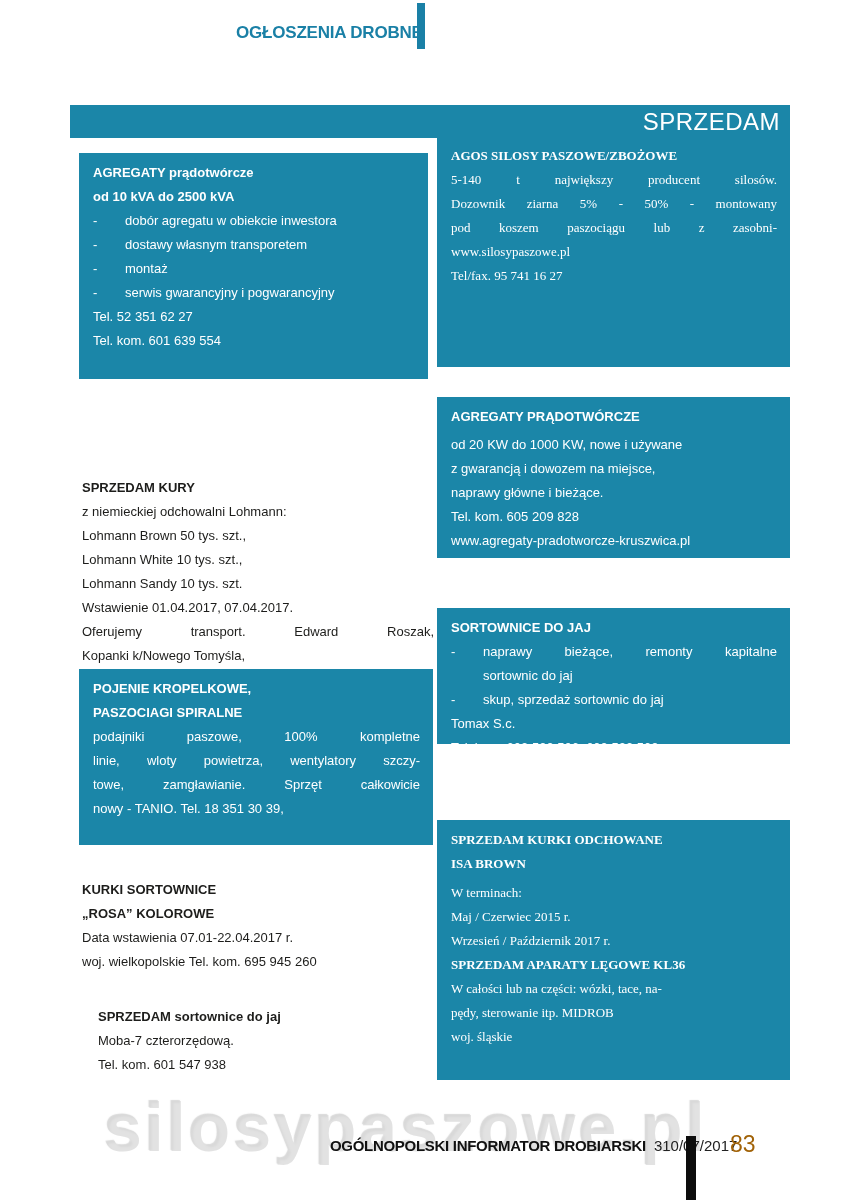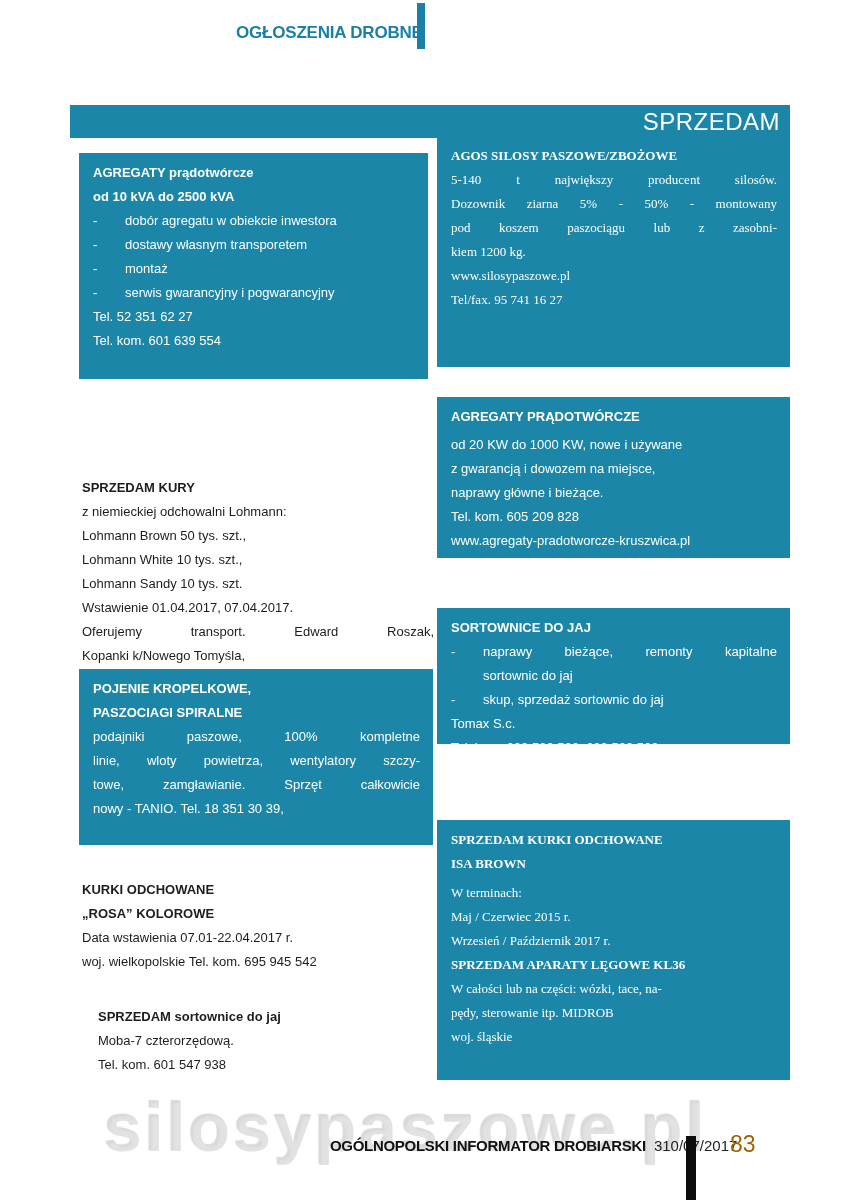--- a/index.html
+++ b/index.html
@@ -106,38 +106,37 @@
     <div class="t">POJENIE KROPELKOWE,</div>
     <div class="t">PASZOCIAGI SPIRALNE</div>
     <div class="j">podajniki paszowe, 100% kompletne</div>
     <div class="j">linie, wloty powietrza, wentylatory szczy-</div>
     <div class="j">towe, zamgławianie. Sprzęt całkowicie</div>
     <div>nowy - TANIO. Tel. 18 351 30 39,</div>
 
   </div>
 
   <div class="ad plain" id="ad-l3">
-    <div class="t">KURKI ODCHOWANE</div>
+    <div class="t">KURKI SORTOWNICE</div>
     <div class="t">„ROSA” KOLOROWE</div>
     <div>Data wstawienia 07.01-22.04.2017 r.</div>
-    <div>woj. wielkopolskie Tel. kom. 695 945 542</div>
+    <div>woj. wielkopolskie Tel. kom. 695 945 260</div>
   </div>
 
   <div class="ad plain" id="ad-l4">
     <div class="t">SPRZEDAM sortownice do jaj</div>
     <div>Moba-7 czterorzędową.</div>
     <div>Tel. kom. 601 547 938</div>
   </div>
 
   <div class="ad teal" id="ad-r0">
     <div class="t">AGOS SILOSY PASZOWE/ZBOŻOWE</div>
     <div class="j">5-140 t największy producent silosów.</div>
     <div class="j">Dozownik ziarna 5% - 50% - montowany</div>
     <div class="j">pod koszem paszociągu lub z zasobni-</div>
-    <div>kiem 1200 kg.</div>
     <div>www.silosypaszowe.pl</div>
     <div>Tel/fax. 95 741 16 27</div>
   </div>
 
   <div class="ad teal" id="ad-r1">
     <div class="t">AGREGATY PRĄDOTWÓRCZE</div>
     <div class="gap"></div>
     <div>od 20 KW do 1000 KW, nowe i używane</div>
     <div>z gwarancją i dowozem na miejsce,</div>
     <div>naprawy główne i bieżące.</div>

